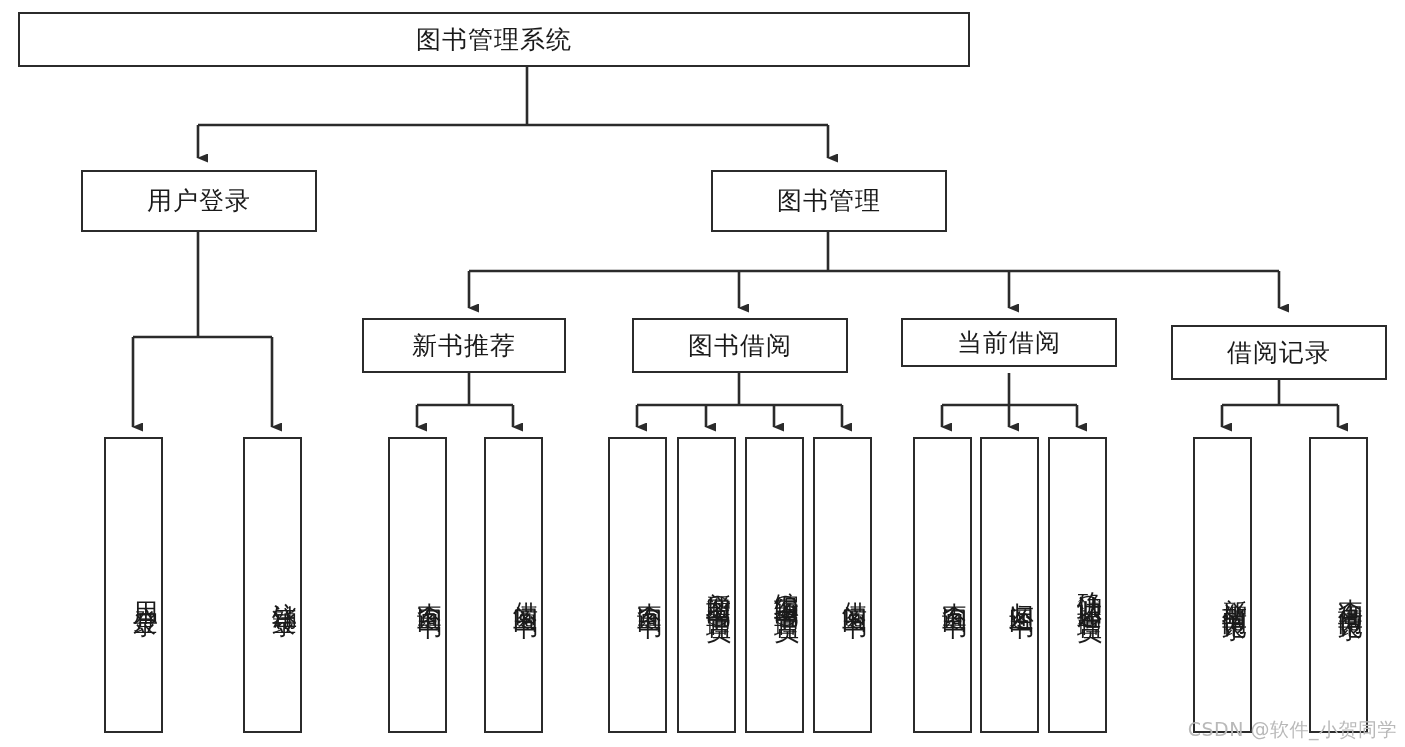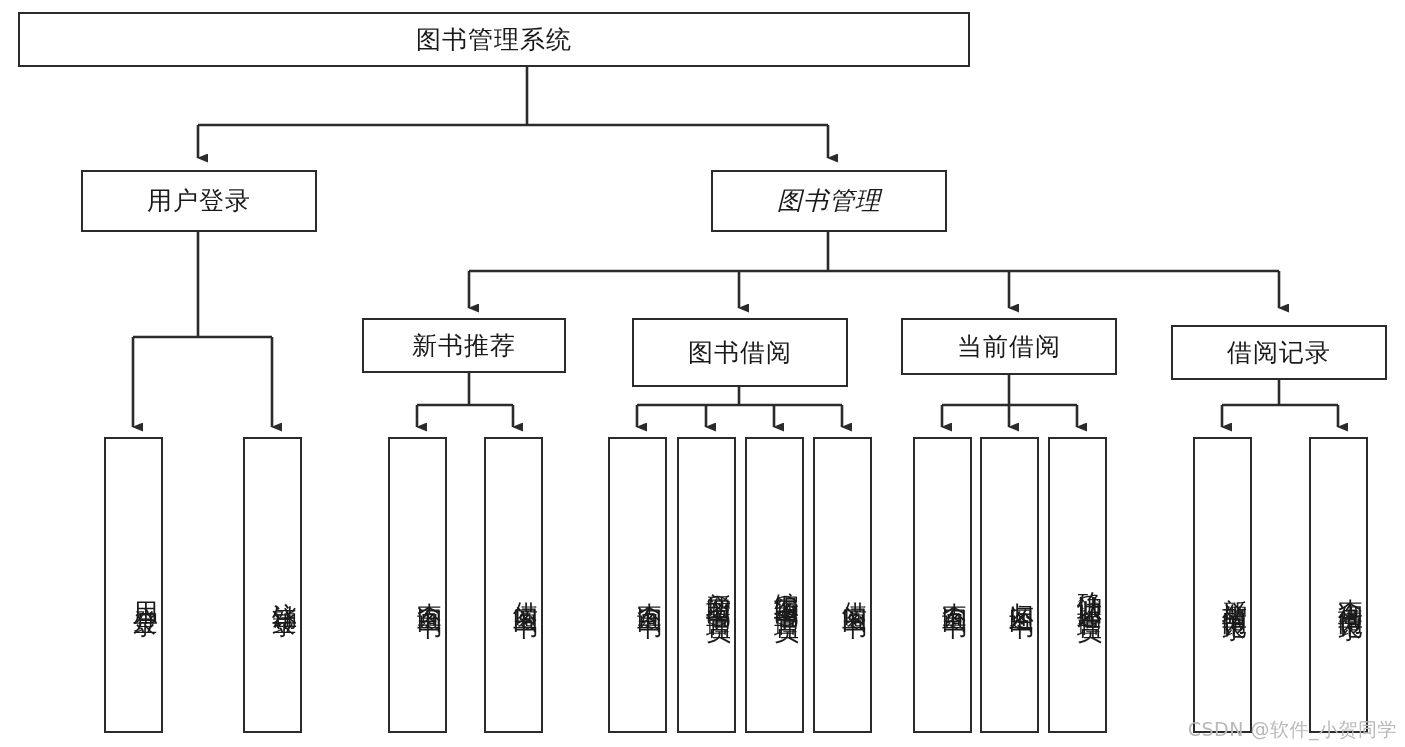--- a/index.html
+++ b/index.html
@@ -124,31 +124,31 @@
     </g>
   </svg>
 
   <div class="node horiz node-root" style="left:18px; top:12px; width:952px; height:55px;">
     <span>图书管理系统</span>
   </div>
 
   <div class="node horiz" style="left:81px; top:170px; width:236px; height:62px;">
     <span>用户登录</span>
   </div>
-  <div class="node horiz" style="left:711px; top:170px; width:236px; height:62px;font-style:italic;">
+  <div class="node horiz" style="left:711px; top:170px; width:236px; height:62px;">
     <span>图书管理</span>
   </div>
 
   <div class="node horiz" style="left:362px; top:318px; width:204px; height:55px;">
     <span>新书推荐</span>
   </div>
-  <div class="node horiz" style="left:632px; top:318px; width:216px; height:69px;">
+  <div class="node horiz" style="left:632px; top:318px; width:216px; height:55px;">
     <span>图书借阅</span>
   </div>
-  <div class="node horiz" style="left:901px; top:318px; width:216px; height:57px;">
+  <div class="node horiz" style="left:901px; top:318px; width:216px; height:49px;">
     <span>当前借阅</span>
   </div>
   <div class="node horiz" style="left:1171px; top:318px; width:216px; height:55px;margin-top:7px;">
     <span>借阅记录</span>
   </div>
 
   <div class="node vert" style="left:104px; top:437px; width:59px; height:296px;">
     <span>用户登录</span>
   </div>
   <div class="node vert" style="left:243px; top:437px; width:59px; height:296px;">

